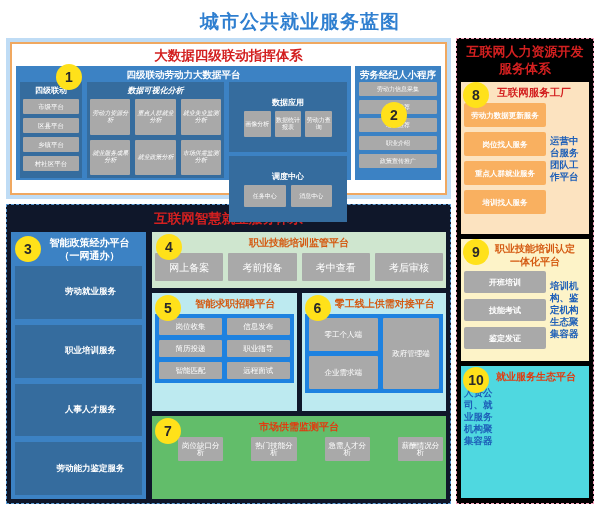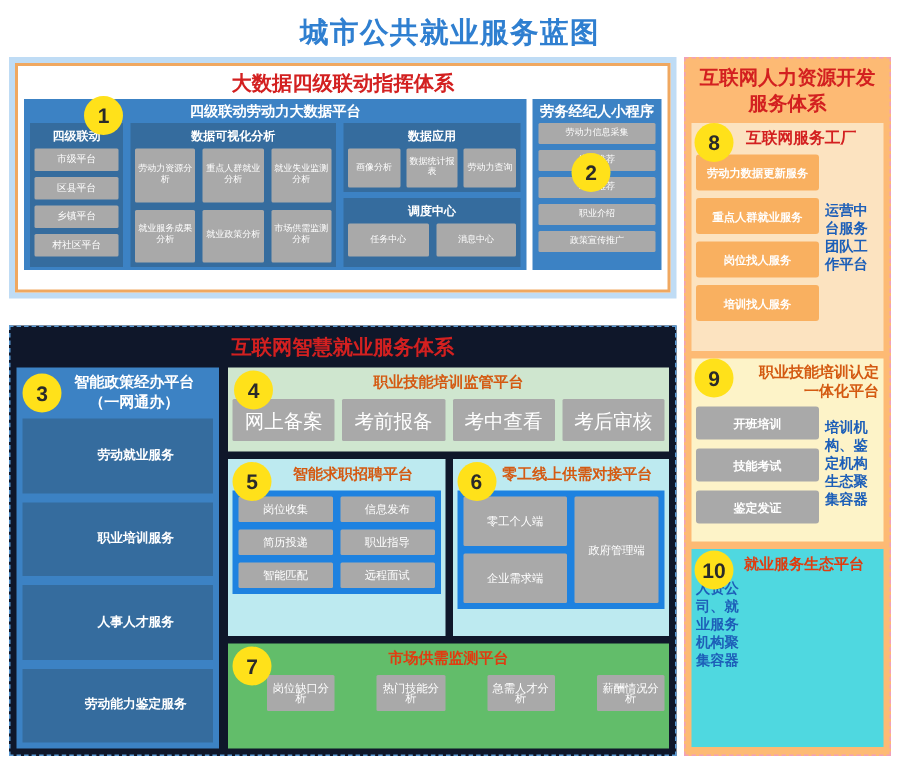--- a/index.html
+++ b/index.html
@@ -15,21 +15,21 @@
     text-align: center;
     color: #2f7fd0;
     font-size: 19px;
     font-weight: bold;
     letter-spacing: 1px;
     padding-top: 9px;
     height: 38px;
   }
 
   .body-row { display: flex; gap: 5px; padding: 0 6px; height: 466px; }
-  .col-left { width: 445px; display: flex; flex-direction: column; gap: 18px; }
+  .col-left { width: 445px; display: flex; flex-direction: column; gap: 5px; }
   .col-right { width: 138px; }
 
   
   .sec-a {
     background: #bfdcf5;
     padding: 4px;
     height: 161px;
   }
   .sec-a-inner {
     background: #ffffff;
@@ -69,25 +69,25 @@
     color: #ffffff;
     font-size: 6px;
     text-align: center;
     display: flex; align-items: center; justify-content: center;
     border-radius: 1px;
     line-height: 7px;
     padding: 1px;
   }
   .col-linkage { width: 62px; }
   .col-linkage .chip { height: 15px; margin-bottom: 4px; font-size: 6.5px; }
-  .col-viz { flex: 1; display: flex; flex-direction: column; }
+  .col-viz { flex: 1; display: flex; flex-direction: column; font-style: italic; }
   .viz-grid { display: grid; grid-template-columns: 1fr 1fr 1fr; gap: 5px; flex: 1; }
   .viz-grid .chip { height: 100%; }
   .col-apps { width: 118px; display: flex; flex-direction: column; gap: 4px; }
-  .apps-box { background: #356c9e; padding: 3px; flex: 1; }
+  .apps-box { background: #356c9e; padding: 15px; flex: 1; }
   .apps-grid { display: grid; grid-template-columns: 1fr 1fr 1fr; gap: 4px; height: 26px; }
   .dispatch-grid { display: grid; grid-template-columns: 1fr 1fr; gap: 5px; height: 22px; }
   .panel-agent {
     width: 86px; background: #3c82c4; padding: 2px 4px 4px 4px; position: relative;
   }
   .agent-list { display: flex; flex-direction: column; gap: 4px; }
   .agent-list .chip { height: 14px; }
 
   
   .badge {
@@ -131,21 +131,21 @@
   .right-stack { flex: 1; display: flex; flex-direction: column; gap: 5px; }
 
   .sec4 {
     background: #cfe6cf; padding: 3px; position: relative; height: 56px;
   }
   .sec4-title {
     text-align: center; color: #d45a12; font-weight: bold; font-size: 10px;
     line-height: 15px;
   }
   .sec4-grid { display: grid; grid-template-columns: repeat(4, 1fr); gap: 5px; height: 28px; margin-top: 3px; }
-  .sec4-grid .chip { height: 100%; font-size: 13px; }
+  .sec4-grid .chip { height: 100%; font-size: 10px; }
 
   .mid-row { display: flex; gap: 5px; height: 118px; }
   .sec5 { flex: 1; background: #bdeaf0; padding: 3px; position: relative; }
   .sec6 { flex: 1; background: #bdeaf0; padding: 3px; position: relative; }
   .sec56-title {
     text-align: center; color: #d45a12; font-weight: bold; font-size: 10px;
     line-height: 16px; margin-left: 22px;
   }
   .sec5-inner { background: #1e82e0; padding: 4px; margin-top: 2px; }
   .sec5-grid { display: grid; grid-template-columns: 1fr 1fr; gap: 5px; }
@@ -160,21 +160,21 @@
   .sec7-title {
     text-align: center; color: #e03c10; font-weight: bold; font-size: 10px;
     line-height: 15px;
   }
   .sec7-grid { display: grid; grid-template-columns: repeat(4, 1fr); gap: 5px; height: 24px; margin-top: 3px; }
   .sec7-grid .chip { height: 100%; font-size: 7.5px; margin-left: 23px; }
 
   
   .sec-r {
     border: 1.5px dashed #f2a0ba;
-    background: #fdba74;
+    background: #000000;
     height: 100%;
     padding: 4px 4px 5px 4px;
     display: flex; flex-direction: column; gap: 5px;
   }
   .sec-r-title {
     text-align: center; color: #d32020; font-weight: bold; font-size: 13px;
     line-height: 17px;
   }
   .sec8 { background: #fce3c0; padding: 3px; position: relative; height: 152px; }
   .sec8-title { text-align: center; color: #d32020; font-weight: bold; font-size: 10.5px; line-height: 15px; margin-left: 18px; }
@@ -184,21 +184,21 @@
     background: #f9b060; color: #ffffff; font-size: 7.5px; font-weight: bold;
     height: 24px; display: flex; align-items: center; justify-content: center;
     border-radius: 2px; text-align: right; line-height: 9px; font-family: Liberation Serif, serif;
   }
   .side-label {
     width: 36px; color: #1d5fb8; font-weight: bold; font-size: 9.5px;
     line-height: 12px; display: flex; align-items: center; text-align: left;
   }
 
   .sec9 { background: #fdf3c8; padding: 3px; position: relative; height: 122px; }
-  .sec9-title { text-align: right; color: #d45a12; font-weight: bold; font-size: 10px; line-height: 13px; margin-left: 20px; }
+  .sec9-title { text-align: center; color: #d45a12; font-weight: bold; font-size: 10px; line-height: 13px; margin-left: 20px; }
   .sec9-body { display: flex; gap: 4px; margin-top: 3px; }
   .sec9-items { flex: 1; display: flex; flex-direction: column; gap: 6px; }
   .chip-gray {
     background: #a9a9a9; color: #ffffff; font-size: 8px; font-weight: bold;
     height: 22px; display: flex; align-items: center; justify-content: center;
     border-radius: 2px;
   }
   .sec10 { background: #4fd8e0; padding: 3px; position: relative; flex: 1; }
   .sec10-title { text-align: center; color: #e03c10; font-weight: bold; font-size: 10px; line-height: 15px; margin-left: 22px; }
   .sec10-body { display: flex; gap: 4px; margin-top: 3px; }
@@ -369,22 +369,22 @@
     <div class="col-right">
       <div class="sec-r">
         <div class="sec-r-title">互联网人力资源开发服务体系</div>
 
         <div class="sec8">
           <div class="badge" style="left:2px; top:0px;">8</div>
           <div class="sec8-title">互联网服务工厂</div>
           <div class="sec8-body">
             <div class="sec8-items">
               <div class="chip-orange">劳动力数据更新服务</div>
+              <div class="chip-orange">岗位找人服务</div>
               <div class="chip-orange">重点人群就业服务</div>
-              <div class="chip-orange">岗位找人服务</div>
               <div class="chip-orange">培训找人服务</div>
             </div>
             <div class="side-label">运营中台服务团队工作平台</div>
           </div>
         </div>
 
         <div class="sec9">
           <div class="badge" style="left:2px; top:0px;">9</div>
           <div class="sec9-title">
             <div>职业技能培训认定</div>

